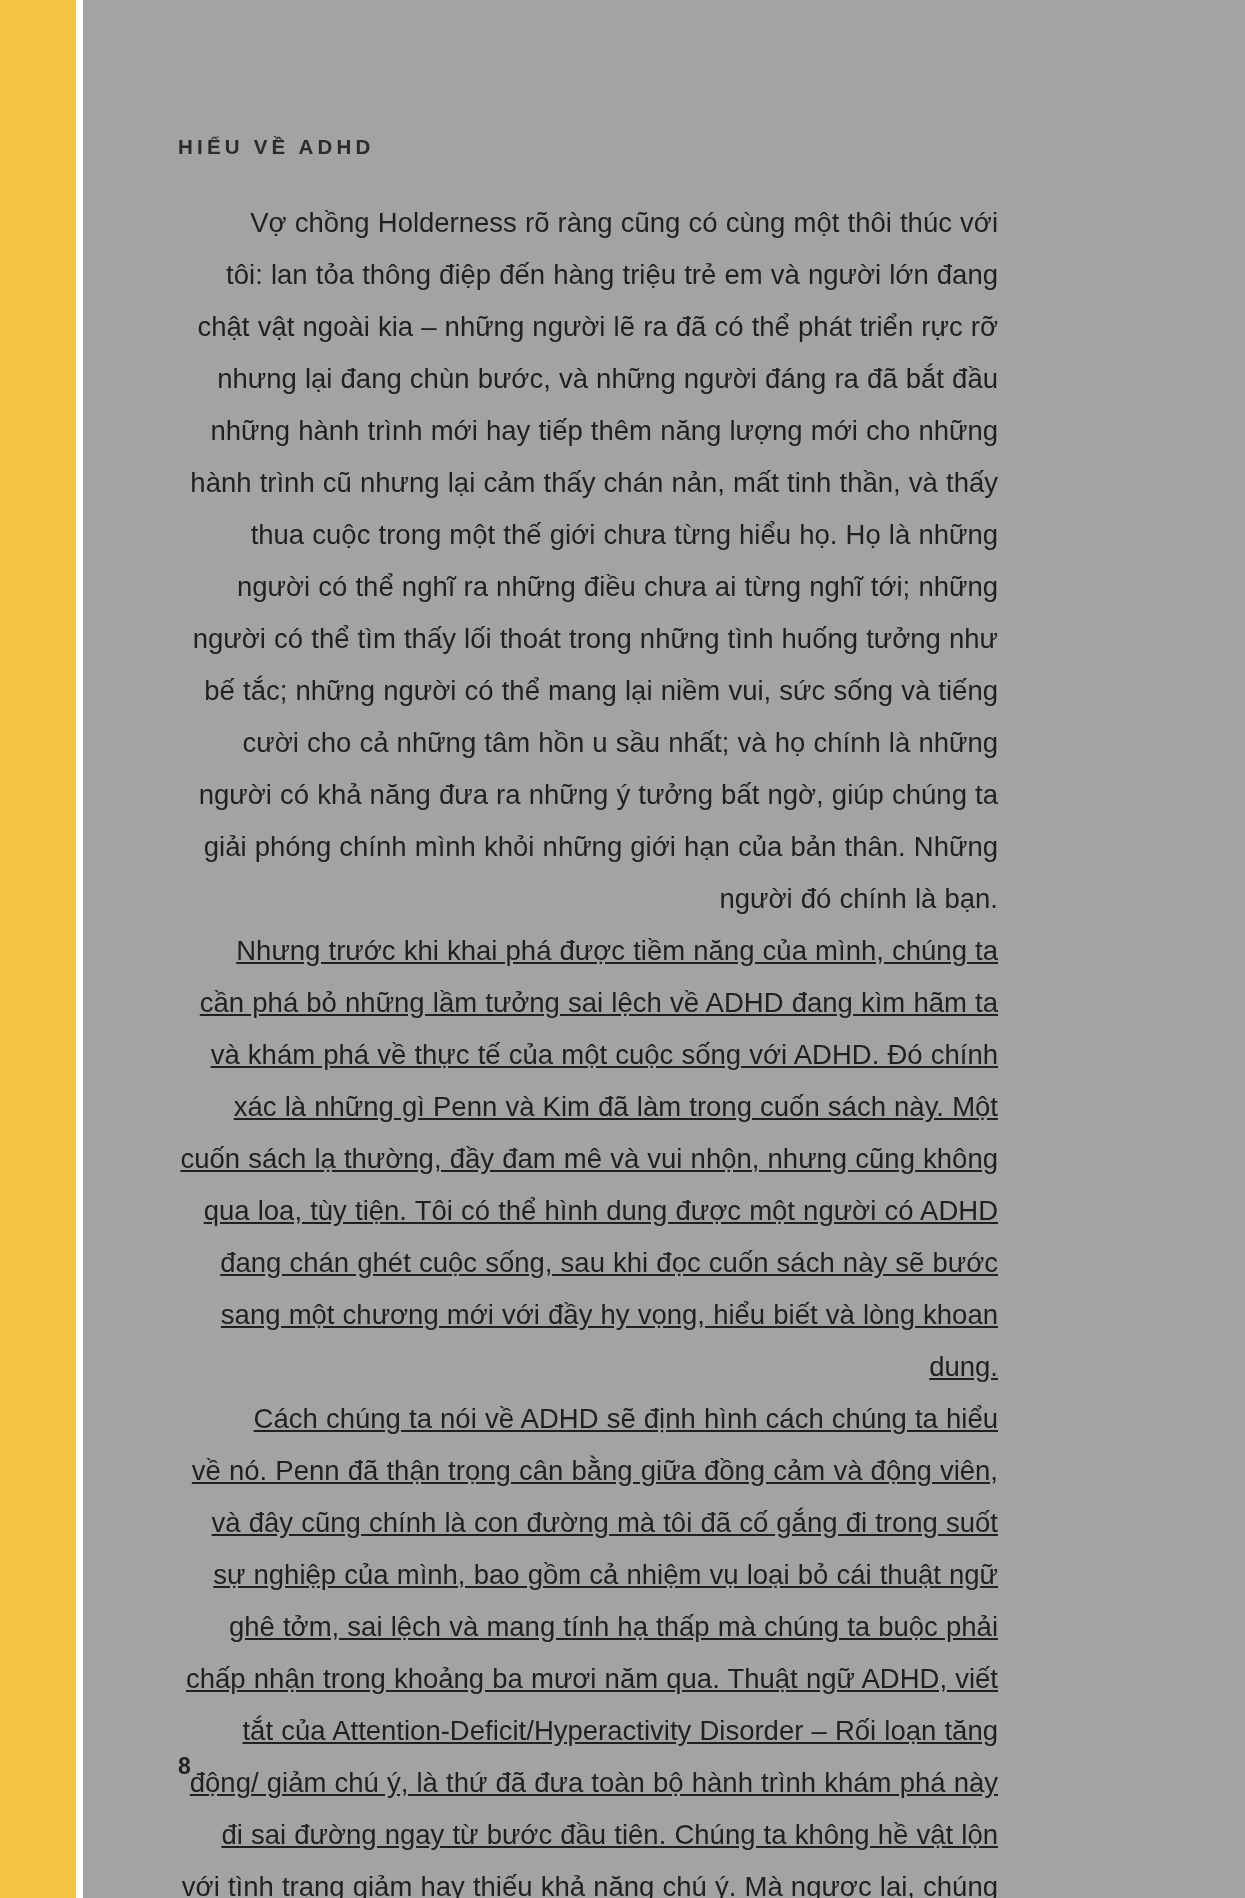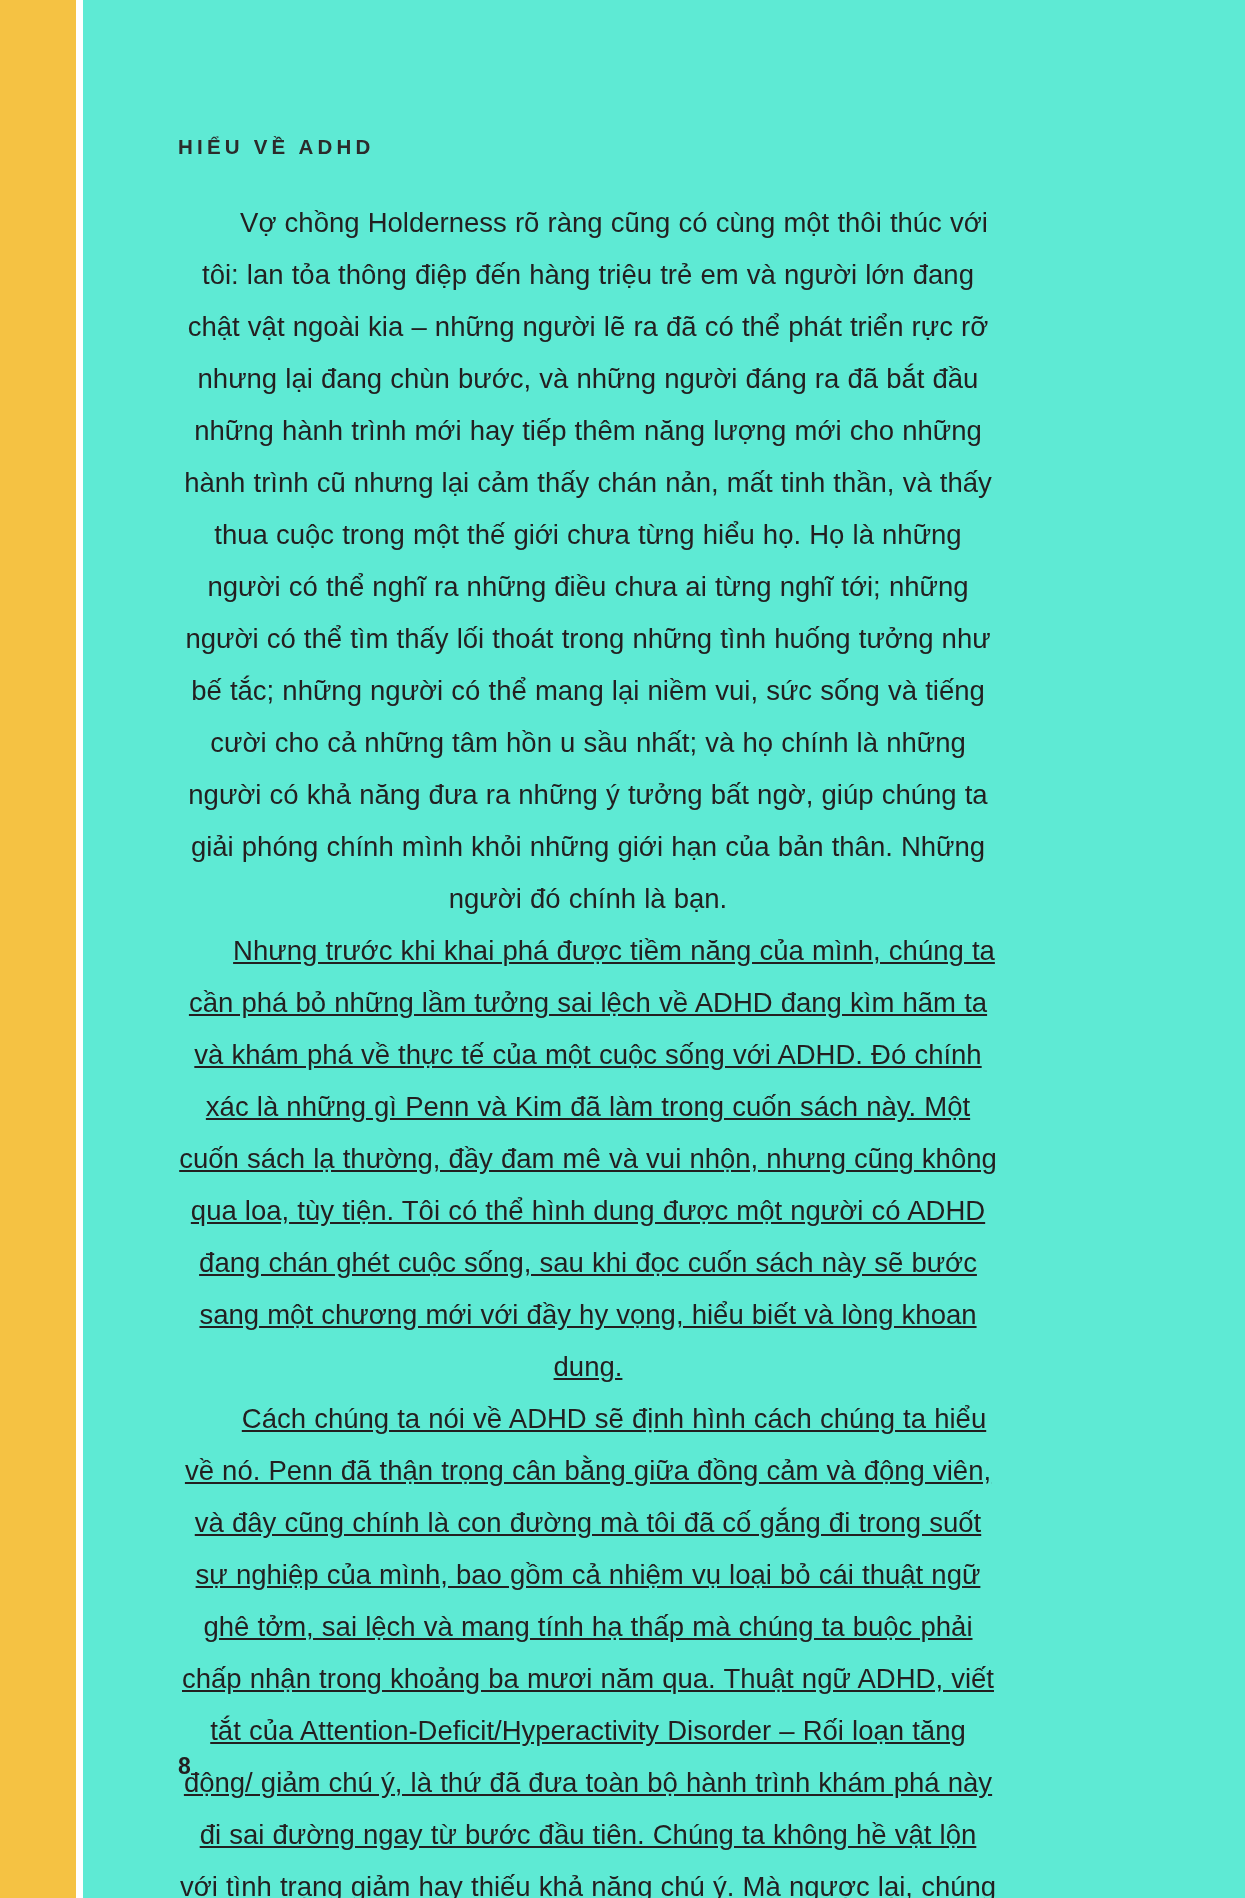--- a/index.html
+++ b/index.html
@@ -10,21 +10,21 @@
     width: 1245px;
     height: 1898px;
     background: #ffffff;
     font-family: "Liberation Sans", sans-serif;
     position: relative;
     overflow: hidden;
   }
   .page {
     position: absolute;
     inset: 0;
-    background: #5eead4;
+    background: #a3a3a3;
   }
   .edge-band {
     position: absolute;
     left: 0;
     top: 0;
     width: 76px;
     height: 100%;
     background: #f5c243;
   }
   .edge-band-inner {
@@ -52,21 +52,21 @@
   }
   .body-copy {
     margin-top: 38px;
   }
   .body-copy p {
     margin: 0;
     font-size: 27.5px;
     line-height: 52px;
     color: #231f20;
     text-indent: 52px;
-    text-align: center;
+    text-align: right;
     word-spacing: 0.5px;
   }
   .body-copy p + p {
     margin-top: 0;
     text-decoration: underline;
   }
   .folio {
     position: absolute;
     left: 178px;
     bottom: 118px;

